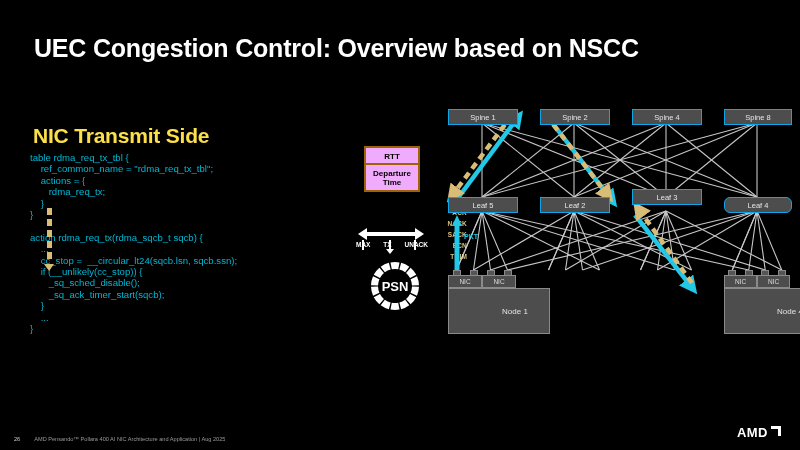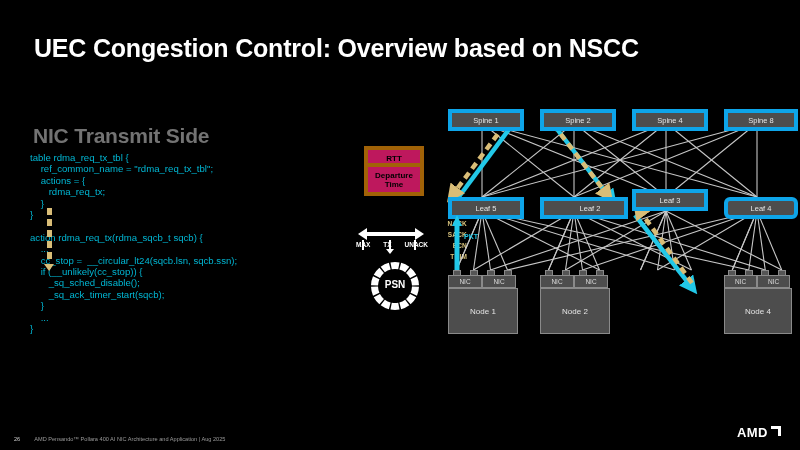--- a/index.html
+++ b/index.html
@@ -6,28 +6,28 @@
   body{width:800px;height:450px;overflow:hidden;
        font-family:"Liberation Sans",sans-serif;color:#fff;}
   .slide{position:relative;width:800px;height:450px;background:#000;}
 
   
   .title{position:absolute;left:34px;top:34px;font-size:25px;font-weight:bold;
          color:#ffffff;letter-spacing:-0.2px;white-space:nowrap;}
 
   
   .sec-head{position:absolute;left:33px;top:124px;font-size:21px;font-weight:bold;
-            color:#737373;letter-spacing:-0.2px;white-space:nowrap;}
+            color:#fde047;letter-spacing:-0.2px;white-space:nowrap;}
   .code{position:absolute;left:30px;top:152px;width:300px;
         font-family:"Liberation Sans",sans-serif;font-size:9.6px;line-height:11.4px;
         color:#00b7d4;white-space:pre;}
 
   
   .center{position:absolute;left:356px;top:140px;width:118px;height:175px;}
-  .wbox{position:absolute;background:#be185d;color:#000;border:4px solid #a16207;
+  .wbox{position:absolute;background:#f0abfc;color:#000;border:2px solid #a16207;
         display:flex;align-items:center;justify-content:center;text-align:center;
         font-size:8px;font-weight:bold;line-height:9px;}
   #rtt-box{left:8px;top:6px;width:52px;height:16px;}
   #dep-box{left:8px;top:23px;width:52px;height:25px;}
 
   .adjust{position:absolute;left:4px;top:54px;width:62px;text-align:center;
           color:#d81c1c;font-size:8px;font-weight:bold;line-height:9px;}
 
   
   .dh-wrap{position:absolute;left:2px;top:88px;width:66px;height:12px;}
@@ -42,43 +42,43 @@
   .tick.t1{left:6px;} .tick.t2{left:33px;} .tick.t3{left:58px;}
   .tick-arrow{position:absolute;top:109px;left:30px;width:0;height:0;
         border-left:4px solid transparent;border-right:4px solid transparent;
         border-top:5px solid #fff;}
   .mlabels{position:absolute;left:0px;top:101px;width:72px;font-size:6.5px;
            font-weight:bold;color:#fff;display:flex;justify-content:space-between;}
 
   
   .psn{position:absolute;left:13px;top:120px;width:52px;height:52px;}
   .psn-label{position:absolute;left:0;top:19px;width:52px;text-align:center;
-             font-size:10px;font-weight:bold;color:#fff;}
+             font-size:13px;font-weight:bold;color:#fff;}
 
   
   .proto{position:absolute;left:418px;top:207px;width:52px;}
   .proto-row{height:11px;display:flex;align-items:center;justify-content:flex-end;}
   .proto-row span{font-size:6.5px;font-weight:bold;color:#d9c47e;
                   letter-spacing:.2px;padding-right:3px;}
   .dashseg{position:absolute;left:47px;width:5px;height:7px;background:#d9bd77;}
   .dash-arrow{position:absolute;left:44px;top:264px;width:0;height:0;
               border-left:5.5px solid transparent;border-right:5.5px solid transparent;
               border-top:7px solid #d9bd77;}
 
   
   .topo{position:absolute;left:440px;top:105px;width:350px;height:240px;}
   svg.net{position:absolute;left:0;top:0;}
 
-  .sw{position:absolute;background:#4d4d4d;border:4px solid #0ea5e9;
+  .sw{position:absolute;background:#4d4d4d;border:1px solid #0ea5e9;
       color:#e6e6e6;font-size:7.5px;display:flex;align-items:center;
       justify-content:center;height:14px;}
   .node{position:absolute;background:#4d4d4d;border:1px solid #8a8a8a;}
   .node-body{position:absolute;left:0;top:13px;width:100%;height:44px;
              background:#4d4d4d;border:1px solid #8a8a8a;color:#e3e3e3;
-             font-size:8px;display:flex;align-items:center;justify-content:center;}
+             font-size:8px;display:flex;align-items:center;justify-content:center;padding-left:32px;}
   .nicrow{position:absolute;left:0;top:0;width:100%;height:13px;display:flex;}
   .nic{flex:1;background:#4d4d4d;border:1px solid #8a8a8a;color:#dcdcdc;
        font-size:6.5px;display:flex;align-items:center;justify-content:center;}
   .pins{position:absolute;left:0;top:-5px;width:100%;height:5px;display:flex;
         justify-content:space-around;}
   .pin{width:6px;height:5px;background:#555;border:1px solid #8a8a8a;
        border-bottom:none;}
 
   .pkt-label{position:absolute;font-size:7px;font-weight:bold;color:#22c8e8;}
 
@@ -270,21 +270,21 @@
           </marker>
       </defs>
     </svg>
 
     <div class="sw" style="left:8px;top:4px;width:68px;">Spine 1</div>
     <div class="sw" style="left:100px;top:4px;width:68px;">Spine 2</div>
     <div class="sw" style="left:192px;top:4px;width:68px;">Spine 4</div>
     <div class="sw" style="left:284px;top:4px;width:66px;">Spine 8</div>
 
     <div class="sw" style="left:8px;top:92px;width:68px;">Leaf 5</div>
-    <div class="sw" style="left:100px;top:92px;width:68px;padding-left:12px;">Leaf 2</div>
+    <div class="sw" style="left:100px;top:92px;width:68px;">Leaf 2</div>
     <div class="sw" style="left:192px;top:84px;width:68px;">Leaf 3</div>
     <div class="sw" style="left:284px;top:92px;width:66px;border-radius:6px;">Leaf 4</div>
 
     <div class="pkt-label" style="left:24px;top:128px;">PKT</div>
 
     <svg style="position:absolute;left:10px;top:108px;" width="14" height="72">
       <line x1="7" y1="70" x2="7" y2="12" stroke="#22c8e8" stroke-width="5"></line>
       <path d="M2,13 L7,2 L12,13 z" fill="#22c8e8"></path>
     </svg>
 
@@ -295,33 +295,20 @@
         <div class="pin"></div>
         <div class="pin"></div>
       </div>
       <div class="nicrow">
         <div class="nic">NIC</div>
         <div class="nic">NIC</div>
       </div>
       <div class="node-body">Node 1</div>
     </div>
 
-    <div class="node" style="left:100px;top:170px;width:68px;height:58px;background:none;border:none;">
-      <div class="pins">
-        <div class="pin"></div>
-        <div class="pin"></div>
-        <div class="pin"></div>
-        <div class="pin"></div>
-      </div>
-      <div class="nicrow">
-        <div class="nic">NIC</div>
-        <div class="nic">NIC</div>
-      </div>
-      <div class="node-body">Node 2</div>
-    </div>
 
 
     <div class="node" style="left:284px;top:170px;width:66px;height:58px;background:none;border:none;">
       <div class="pins">
         <div class="pin"></div>
         <div class="pin"></div>
         <div class="pin"></div>
         <div class="pin"></div>
       </div>
       <div class="nicrow">

